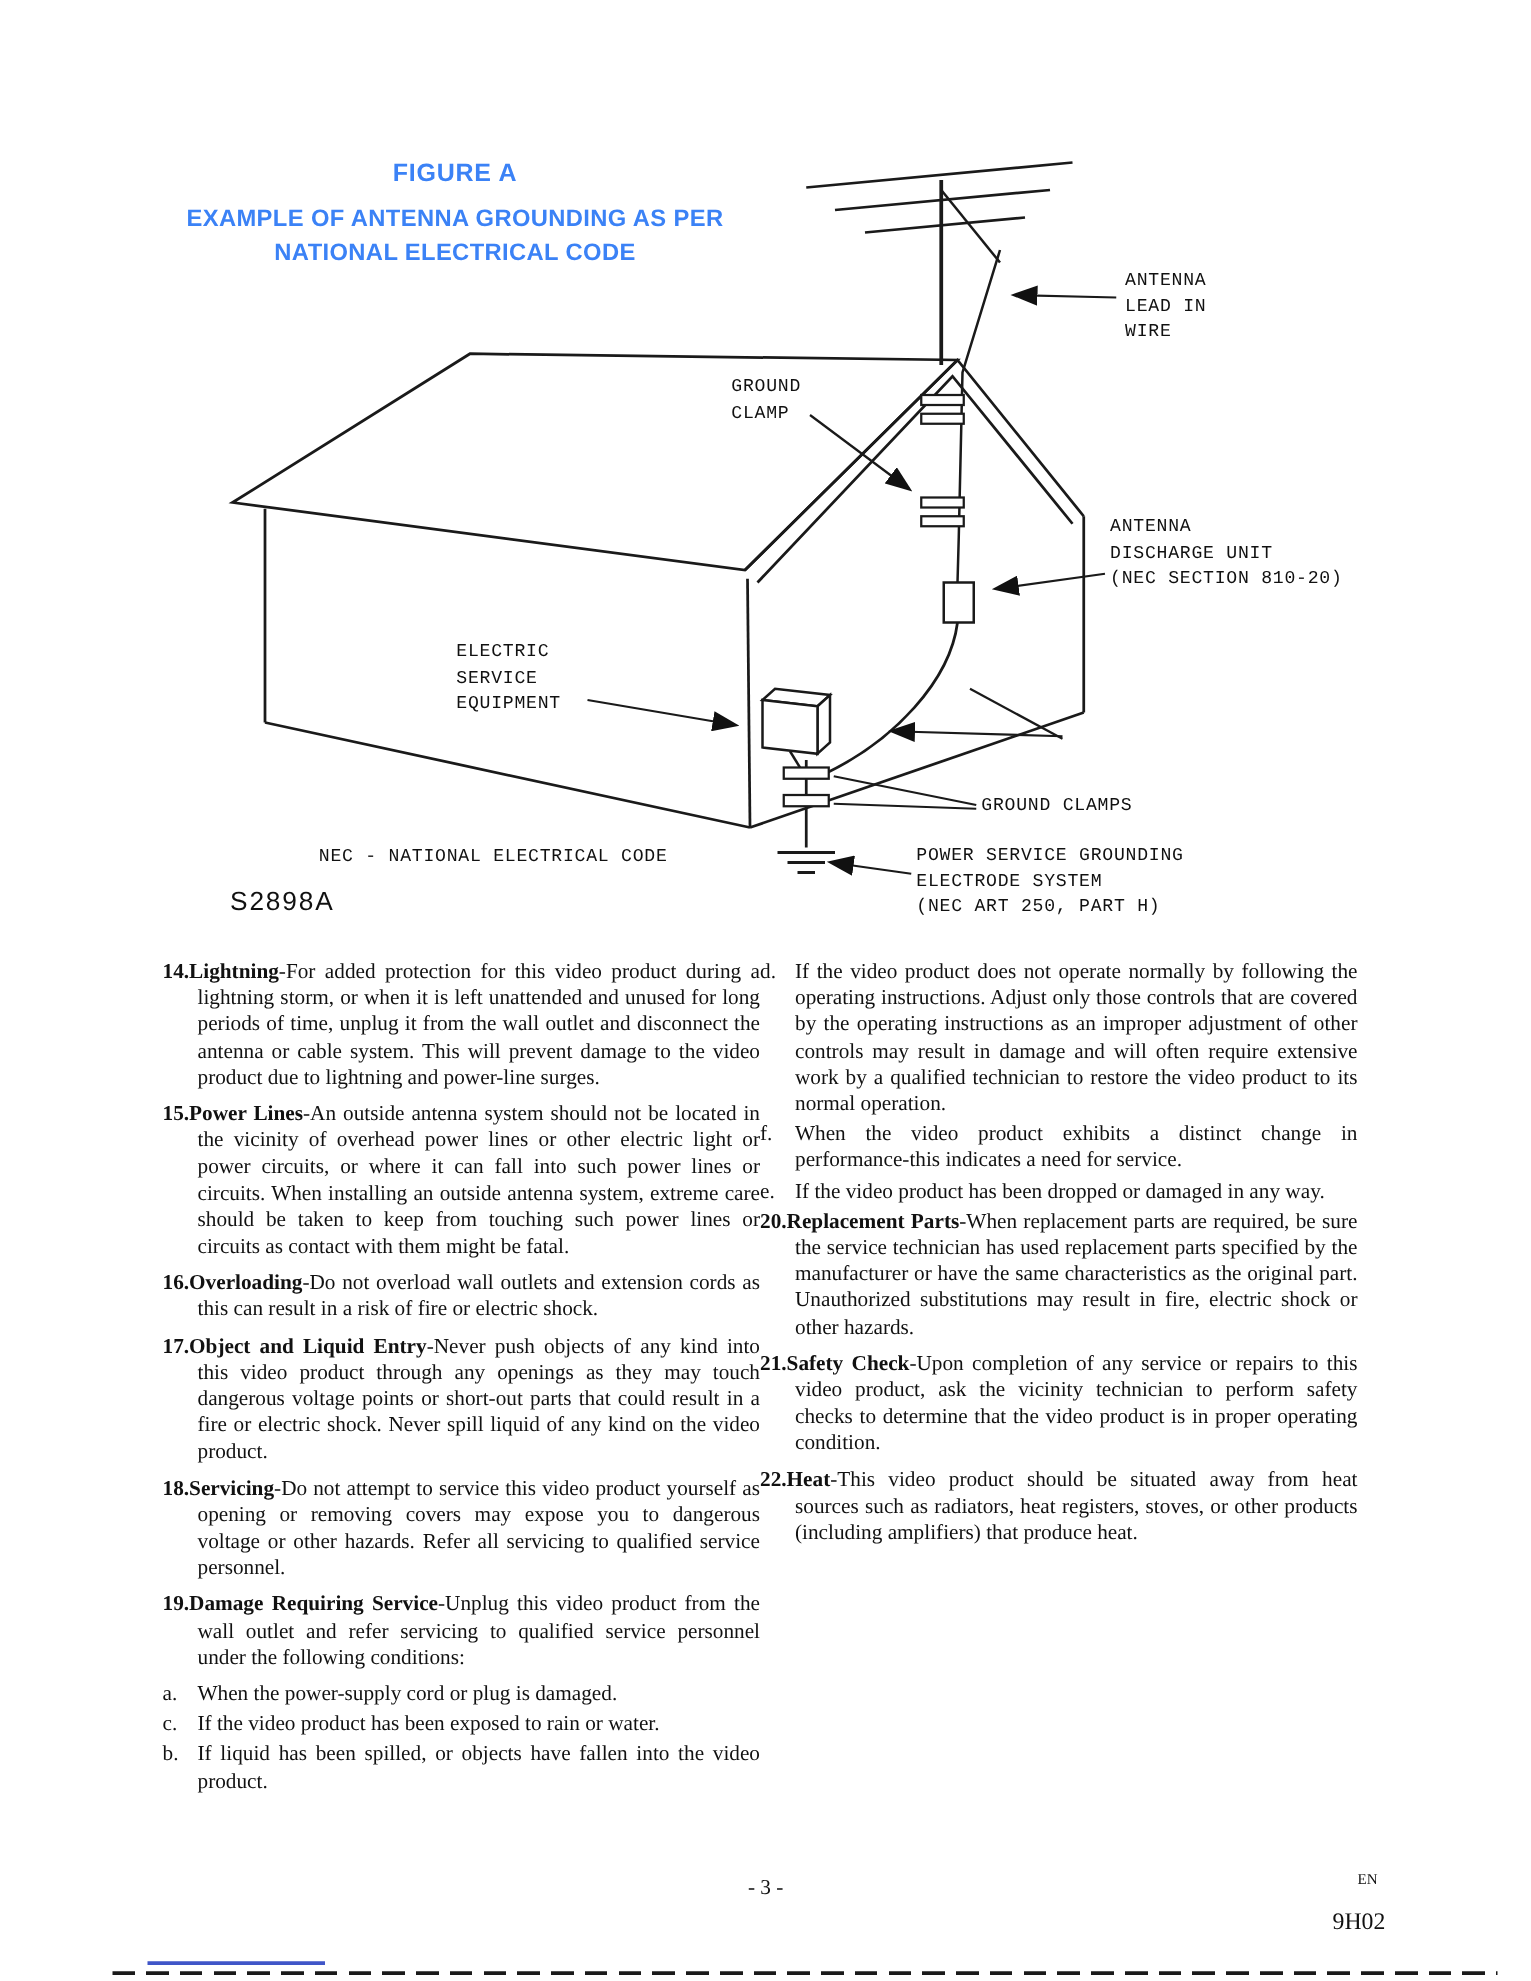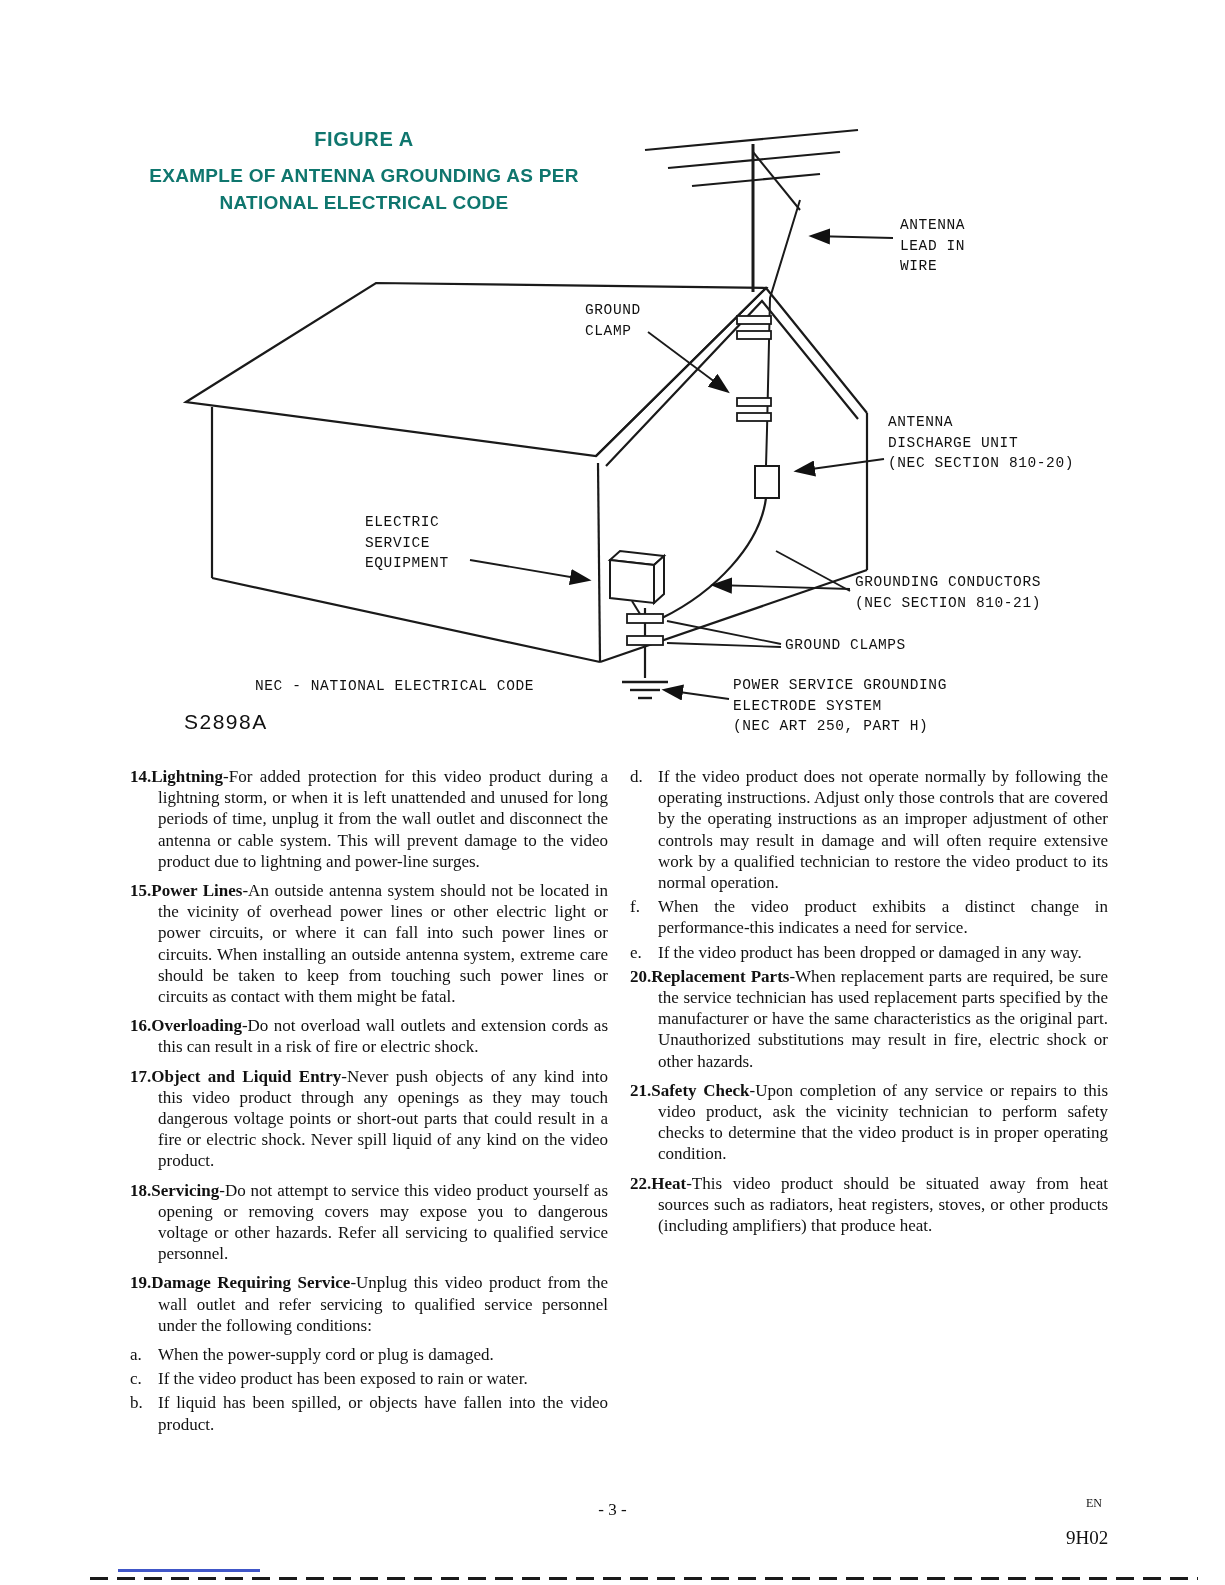--- a/index.html
+++ b/index.html
@@ -4,35 +4,35 @@
 <style>
   html,body { margin:0; padding:0; background:#ffffff; }
   .page {
     position:relative; width:1225px; height:1585px; background:#ffffff;
     color:#111; font-family:"Liberation Serif", serif; overflow:hidden;
   }
   
   .fig-svg { position:absolute; left:0; top:0; }
   .fig-title {
     position:absolute; left:118px; top:128px; width:492px; text-align:center;
-    font-family:"Liberation Sans", sans-serif; font-weight:bold; color:#0f766e;
+    font-family:"Liberation Sans", sans-serif; font-weight:bold; color:#3b82f6;
   }
   .fig-title .t1 { font-size:20px; letter-spacing:0.6px; }
   .fig-title .t2 { font-size:19px; line-height:27px; margin-top:11px; white-space:pre-line; letter-spacing:0.3px; }
   .dlabel {
     position:absolute; font-family:Liberation Mono, monospace;
     font-size:14.5px; line-height:1.42; letter-spacing:0.6px; color:#111;
     white-space:pre-line;
   }
   .fig-code {
     position:absolute; left:184px; top:710px;
     font-family:"Liberation Sans", sans-serif; font-size:21px; letter-spacing:1.5px; color:#111;
   }
   
-  .columns { position:absolute; left:130px; top:766px; width:978px; display:flex; gap:22px; }
+  .columns { position:absolute; left:130px; top:766px; width:978px; display:flex; }
   .col { width:478px; }
   .item {
     margin:0 0 8px 0; padding-left:28px; text-indent:-28px;
     font-size:17px; line-height:21.2px; text-align:justify; color:#111;
   }
   .item b { font-weight:bold; }
   .item.lettered { margin-bottom:3px; }
   .letter { display:inline-block; width:28px; text-indent:0; }
   
   .page-num { position:absolute; left:0; top:1500px; width:100%; text-align:center; font-size:17px; }
@@ -127,22 +127,20 @@
 LEAD IN
 WIRE</div>
   <div class="dlabel" style="left:585px; top:300px;">GROUND
 CLAMP</div>
   <div class="dlabel" style="left:888px; top:412px;">ANTENNA
 DISCHARGE UNIT
 (NEC SECTION 810-20)</div>
   <div class="dlabel" style="left:365px; top:512px;">ELECTRIC
 SERVICE
 EQUIPMENT</div>
-  <div class="dlabel" style="left:855px; top:572px;">GROUNDING CONDUCTORS
-(NEC SECTION 810-21)</div>
   <div class="dlabel" style="left:785px; top:635px;">GROUND CLAMPS</div>
   <div class="dlabel" style="left:733px; top:675px;">POWER SERVICE GROUNDING
 ELECTRODE SYSTEM
 (NEC ART 250, PART H)</div>
   <div class="dlabel" style="left:255px; top:676px;">NEC - NATIONAL ELECTRICAL CODE</div>
   <div class="fig-code">S2898A</div>
 
   <div class="columns">
     <div class="col">
       <p class="item"><b>14.Lightning</b><span>-For added protection for this video product during a lightning storm, or when it is left unattended and unused for long periods of time, unplug it from the wall outlet and disconnect the antenna or cable system. This will prevent damage to the video product due to lightning and power-line surges.</span></p>

